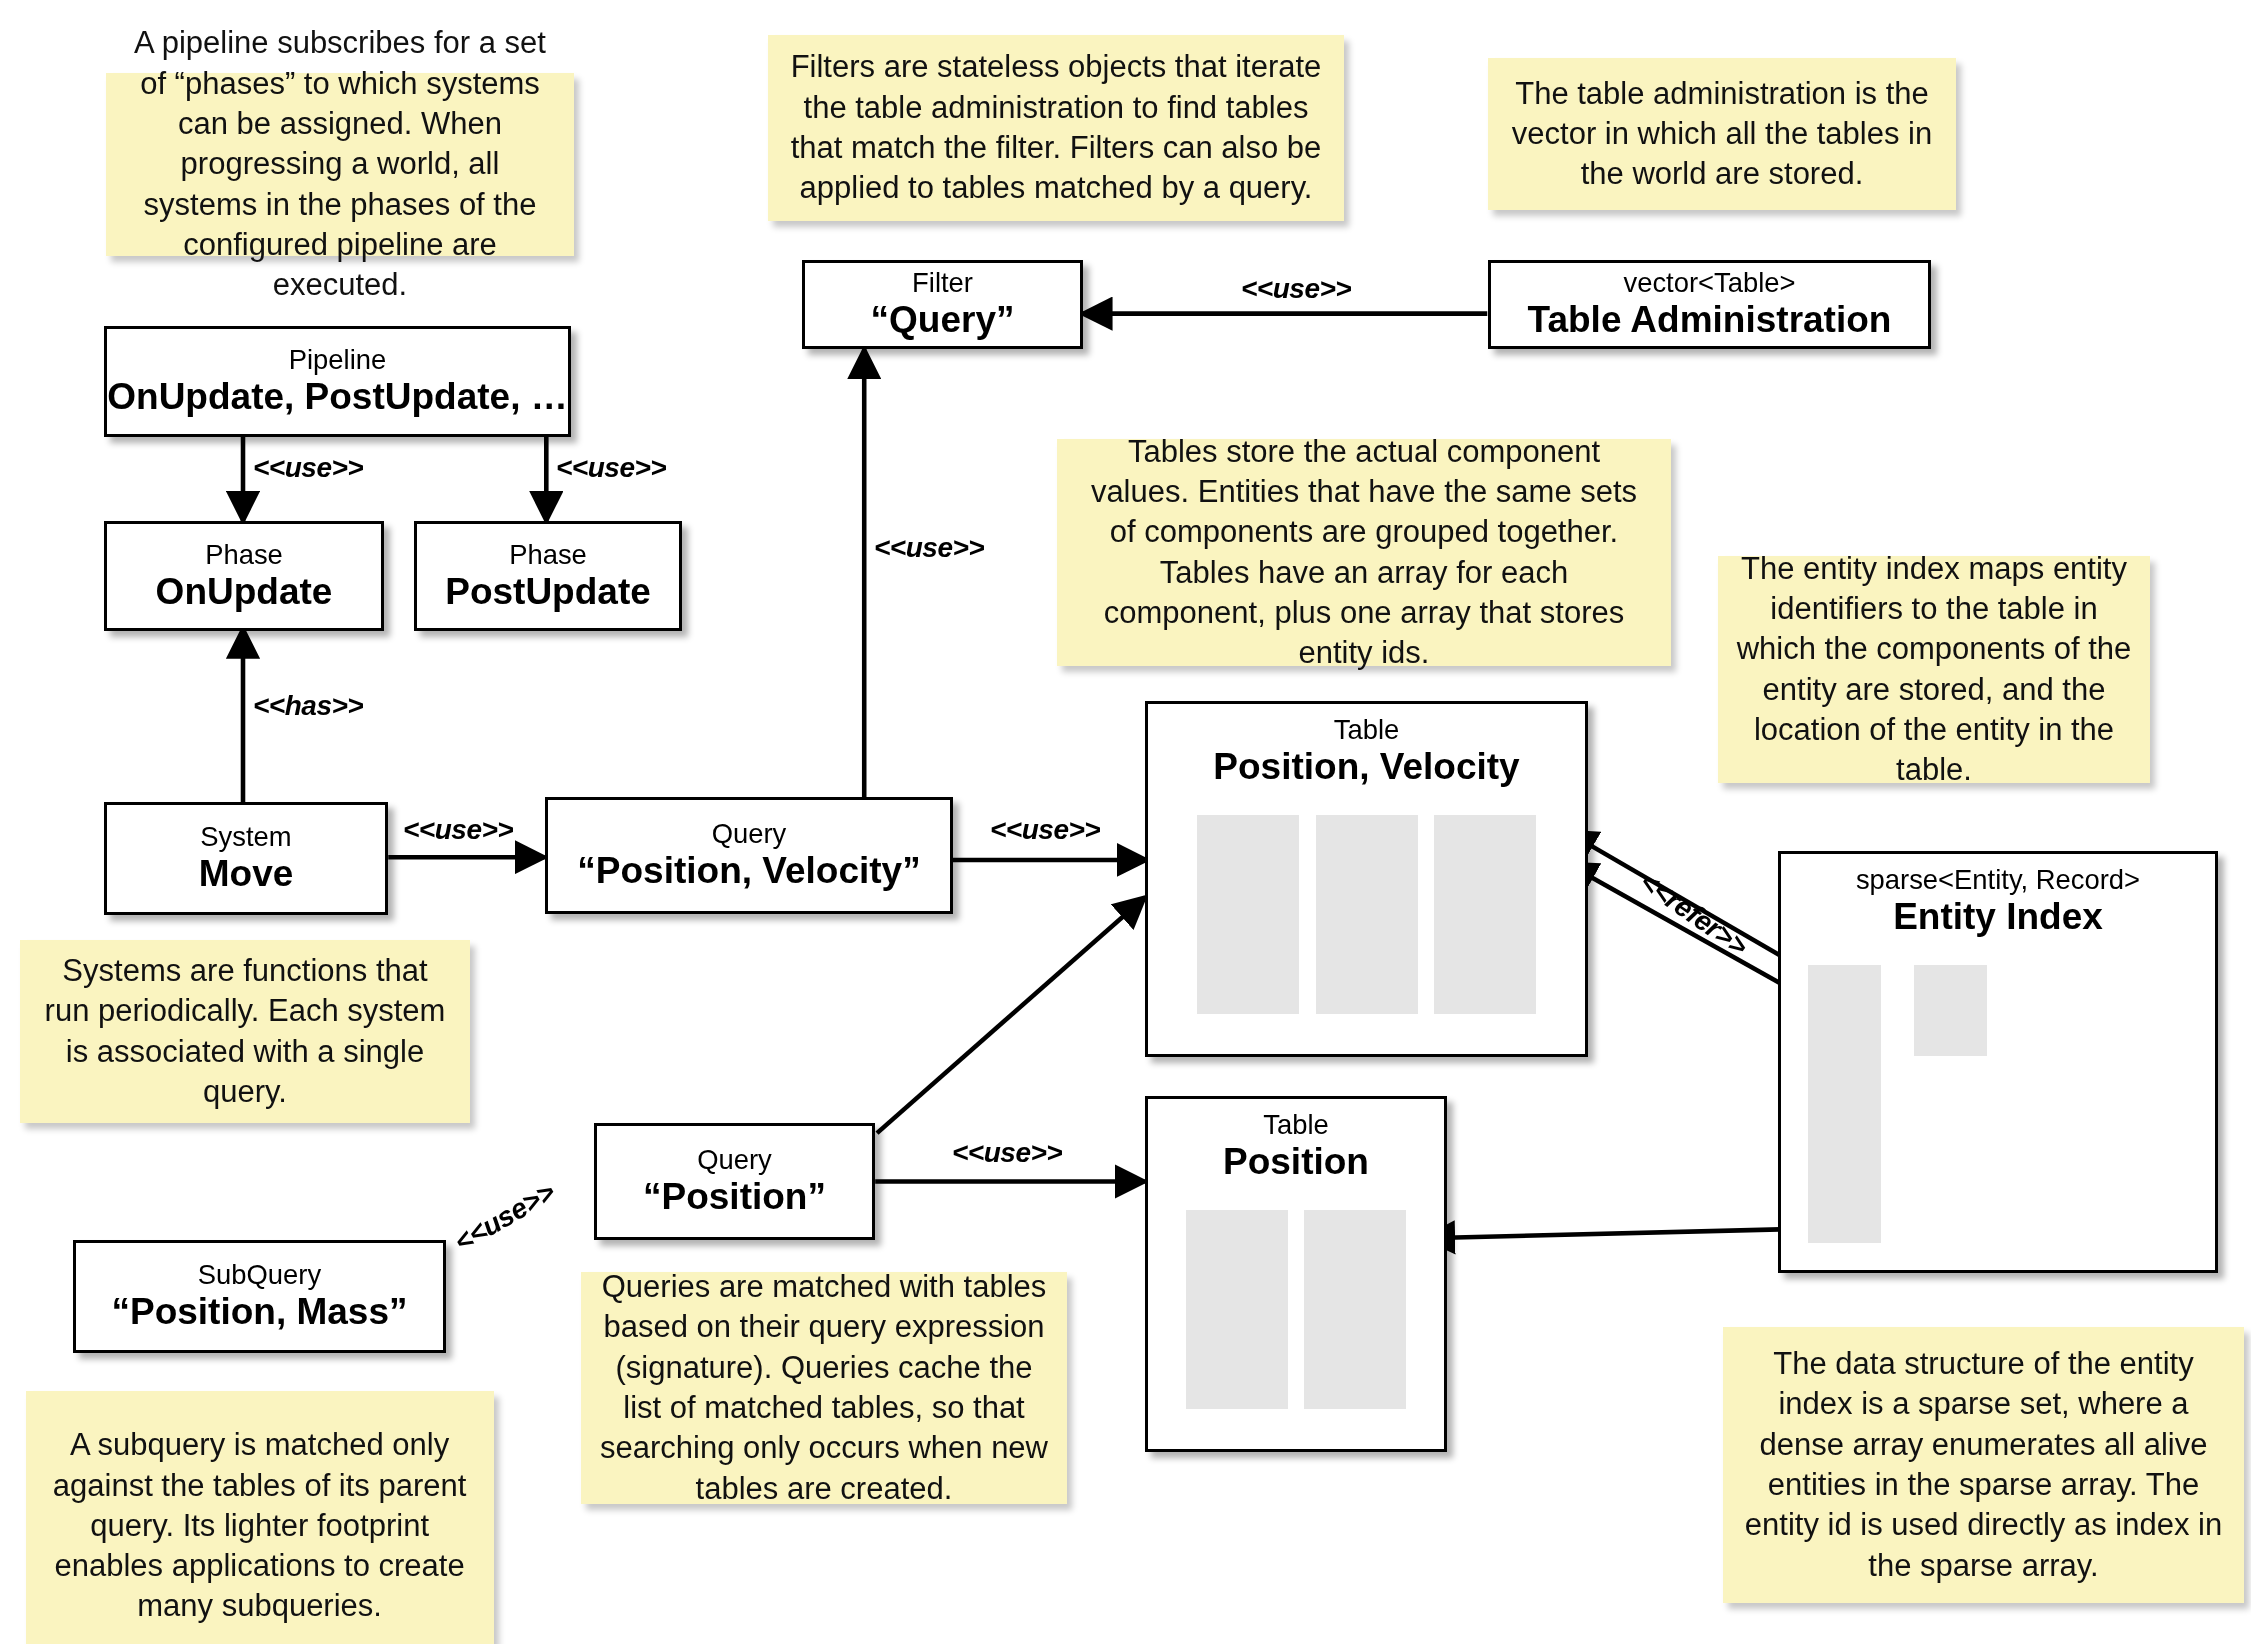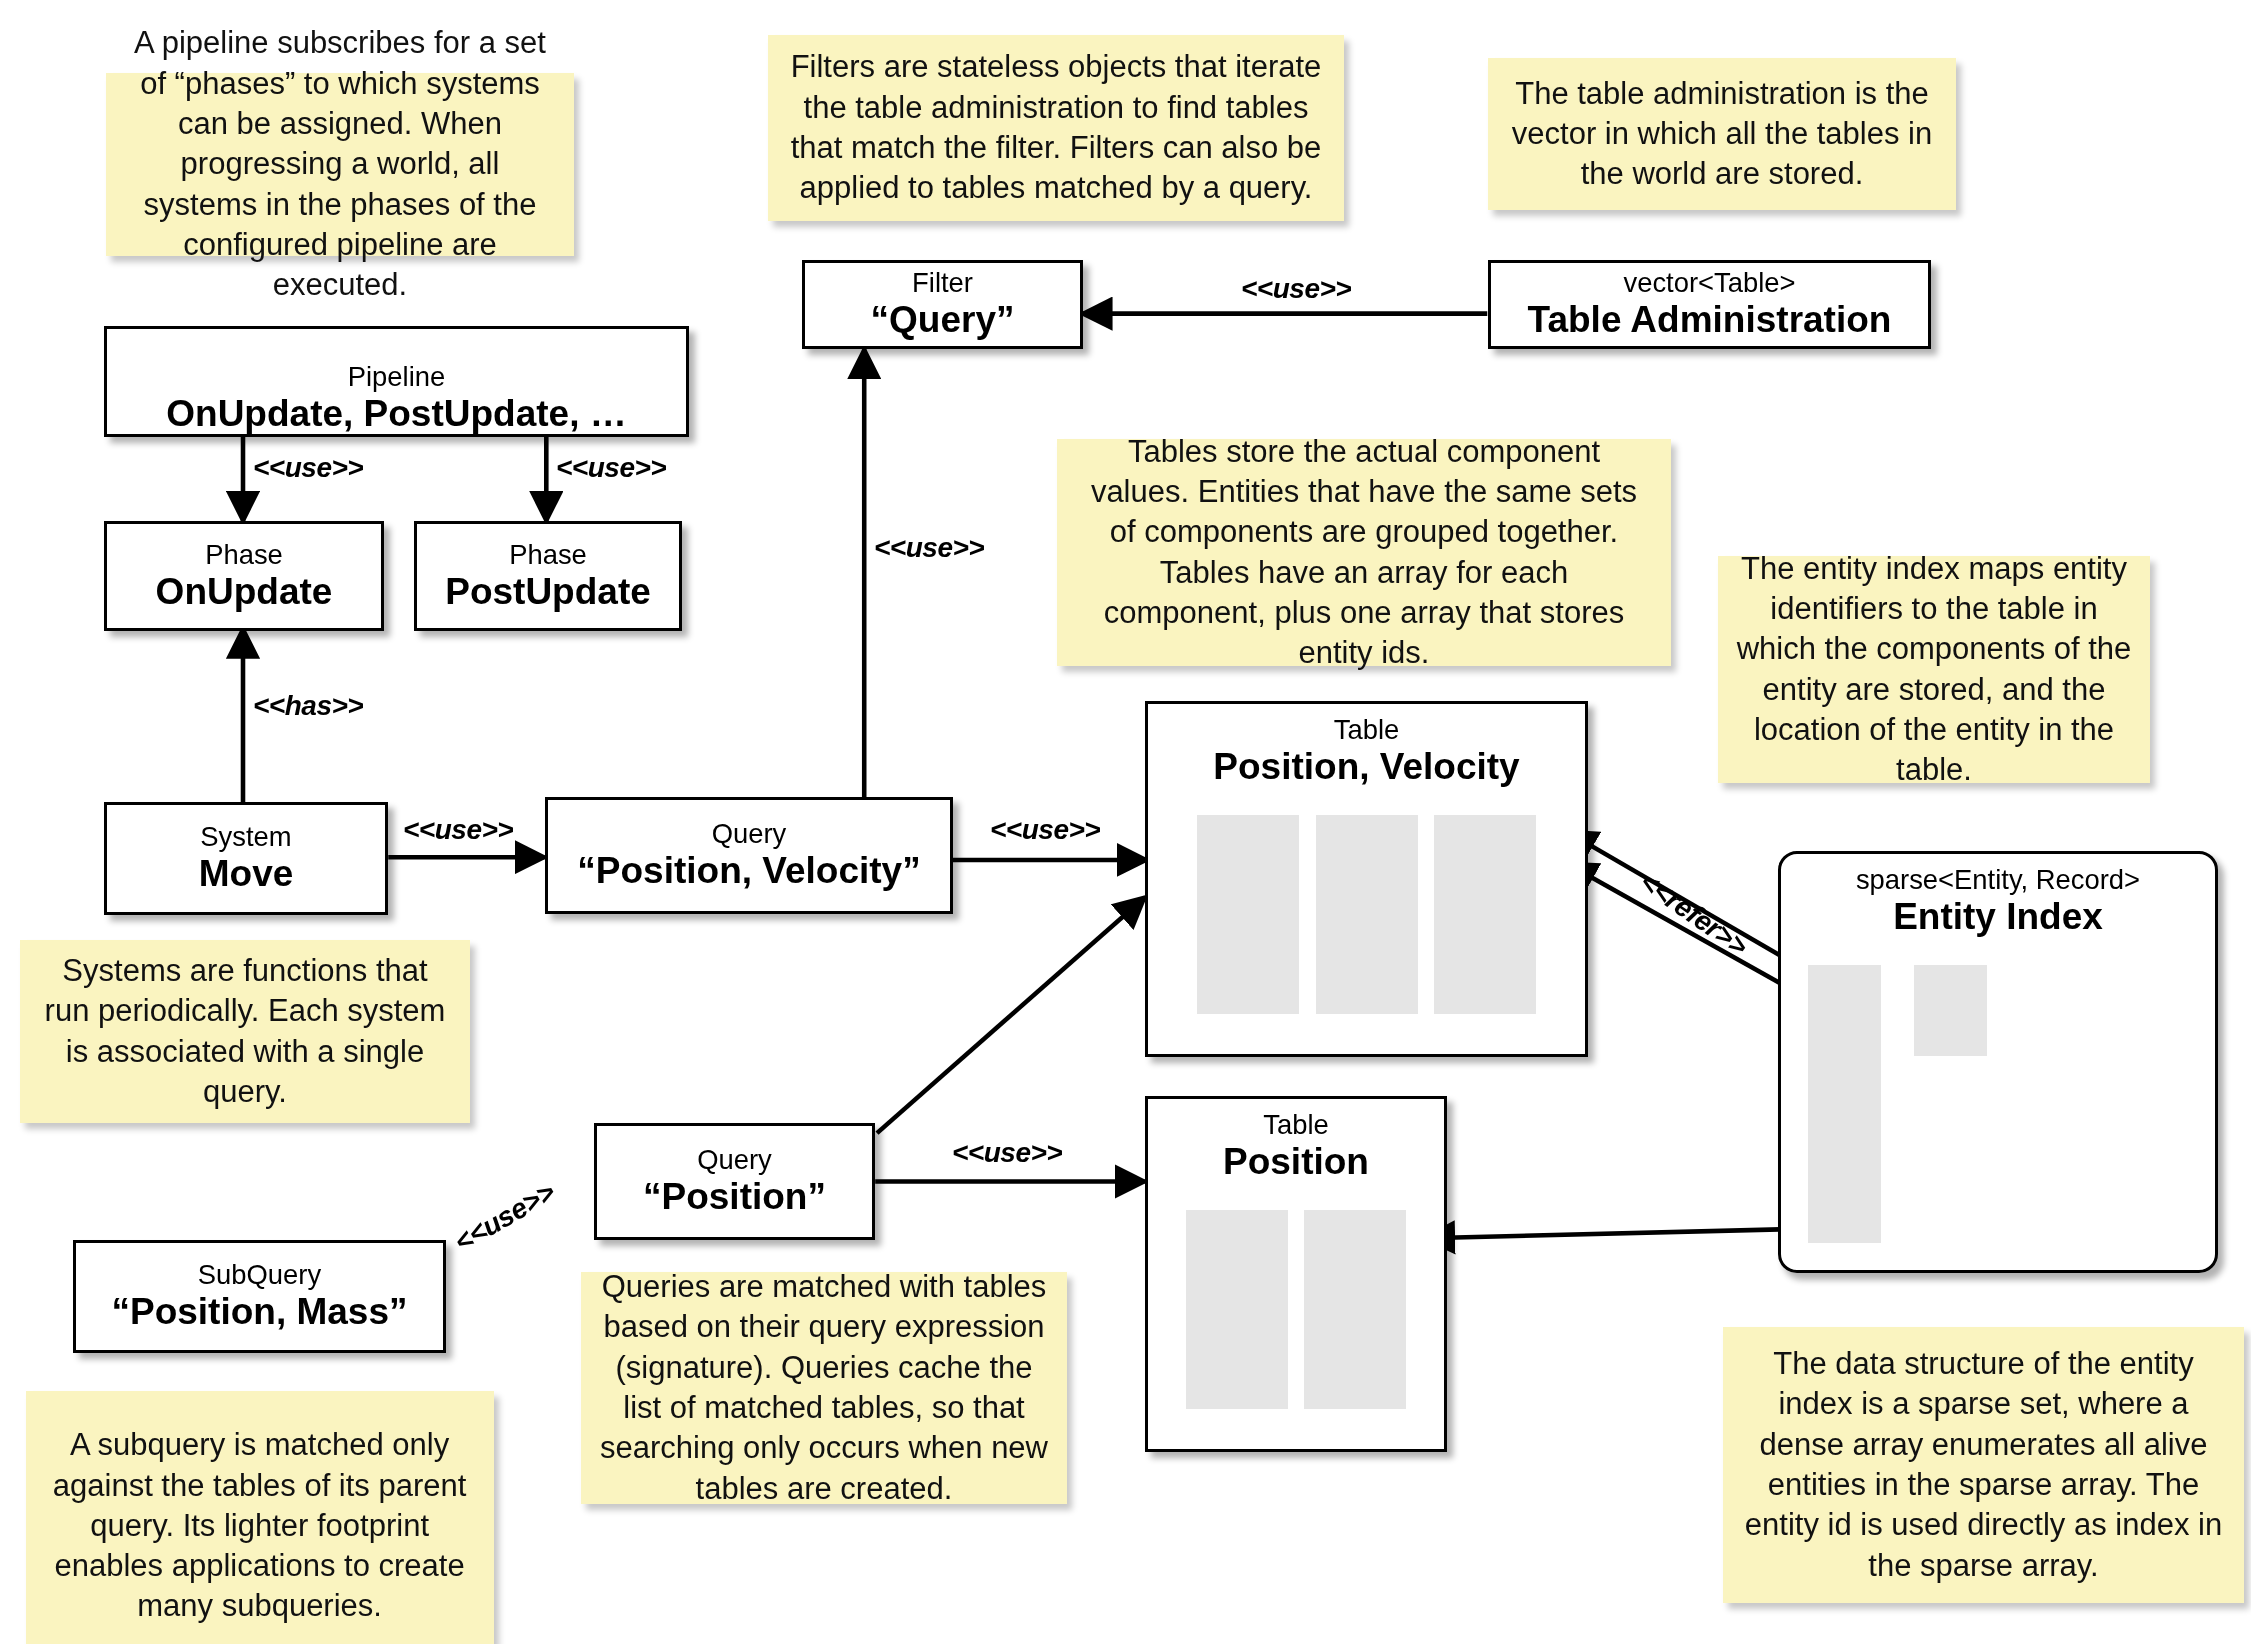--- a/index.html
+++ b/index.html
@@ -179,21 +179,21 @@
   </div>
 
   <div class="note" style="left:25.6px; top:1391px; width:468px; height:270px;">
     <span>A subquery is matched only against the tables of its parent query. Its lighter footprint enables applications to create many subqueries.</span>
   </div>
 
   <div class="note" style="left:1723px; top:1327px; width:521px; height:276px;">
     <span>The data structure of the entity index is a sparse set, where a dense array enumerates all alive entities in the sparse array. The entity id is used directly as index in the sparse array.</span>
   </div>
 
-  <div class="box" style="left:104px; top:326px; width:585px; height:111px;justify-content:flex-end;">
+  <div class="box" style="left:104px; top:326px; width:467px; height:111px;">
     <div class="stereo">Pipeline</div>
     <div class="name">OnUpdate, PostUpdate, …</div>
   </div>
 
   <div class="box" style="left:104px; top:521px; width:280px; height:110px;">
     <div class="stereo">Phase</div>
     <div class="name">OnUpdate</div>
   </div>
 
   <div class="box" style="left:414px; top:521px; width:268px; height:110px;">
@@ -243,21 +243,21 @@
 
   <div class="box tablebox" style="left:1145px; top:1096px; width:302px; height:356px;">
     <div class="stereo">Table</div>
     <div class="name">Position</div>
     <div class="cols" style="top:111px;">
       <div class="col" style="width:102px;height:199px;"></div>
       <div class="col" style="width:102px;height:199px;"></div>
     </div>
   </div>
 
-  <div class="box tablebox" style="left:1778px; top:851px; width:440px; height:422px;border-radius:19px;">
+  <div class="box tablebox" style="left:1778px; top:851px; width:440px; height:422px;">
     <div class="stereo">sparse&lt;Entity, Record&gt;</div>
     <div class="name">Entity Index</div>
     <div class="arr" style="left:27.4px; top:111px; width:73px; height:278px;"></div>
     <div class="arr" style="left:133px; top:111px; width:73px; height:91px;"></div>
   </div>
 
   <div class="elabel" style="left:253px; top:452px;">&lt;&lt;use&gt;&gt;</div>
   <div class="elabel" style="left:556px; top:452px;">&lt;&lt;use&gt;&gt;</div>
   <div class="elabel" style="left:253px; top:690px;">&lt;&lt;has&gt;&gt;</div>
   <div class="elabel" style="left:403px; top:814px;">&lt;&lt;use&gt;&gt;</div>

